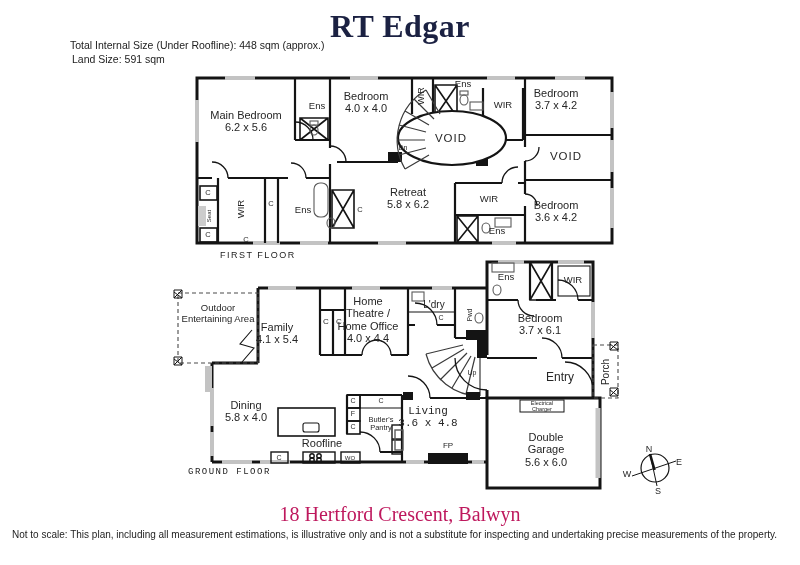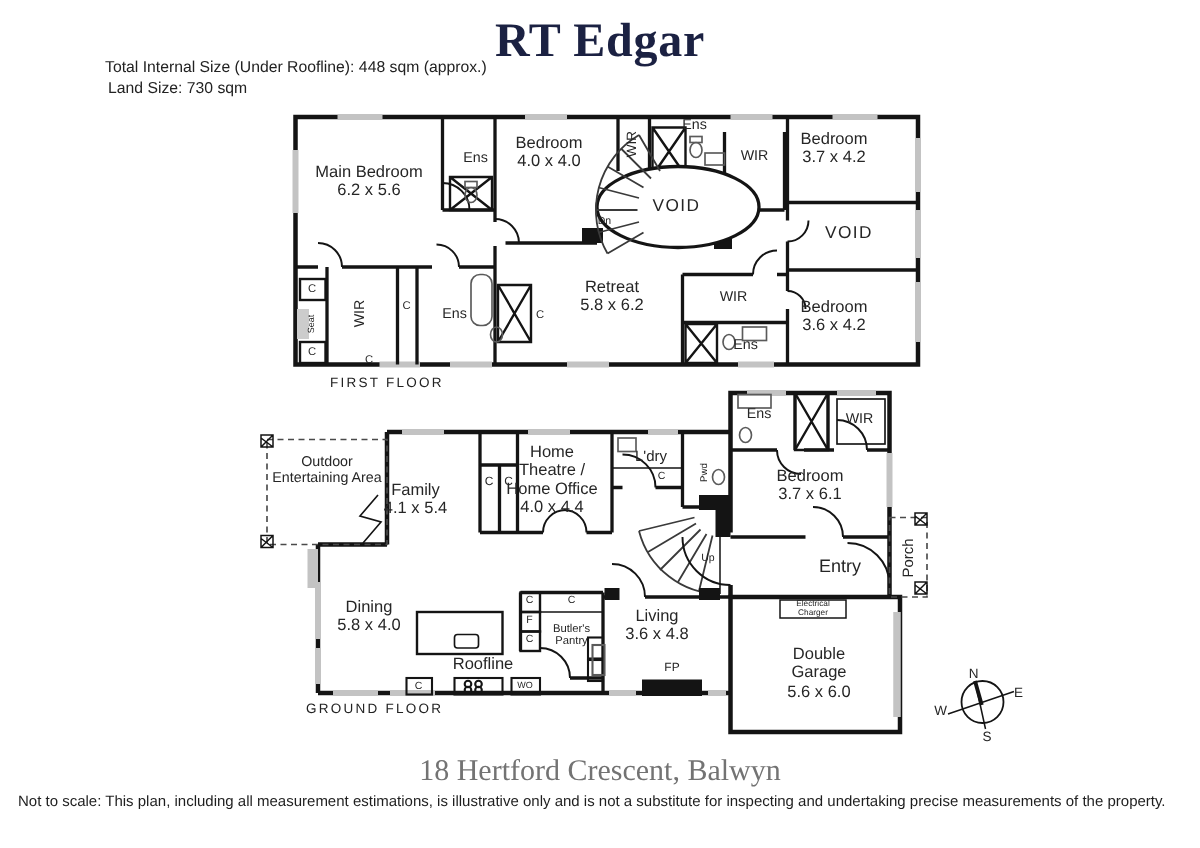--- a/index.html
+++ b/index.html
@@ -11,33 +11,33 @@
   .sizeinfo{position:absolute;left:30px;top:39px;font-size:10.5px;line-height:1.3;color:#222;margin-left:40px;}
   .plan-svg{position:absolute;left:0;top:0;}
   .lbl{position:absolute;transform:translate(-50%,-50%);text-align:center;
        white-space:nowrap;line-height:1.12;color:#262626;}
   .lbl.wrap{white-space:normal;}
   .lbl.vert{transform:translate(-50%,-50%) rotate(-90deg);}
   .room-name{font-size:11px;}
   .room-dims{font-size:11px;}
   .floorlbl{position:absolute;font-size:9px;letter-spacing:1.5px;color:#222;}
   .addr{position:absolute;left:0;top:503px;width:100%;text-align:center;
-        font-family:"Liberation Serif",serif;font-size:20px;color:#737373;}
+        font-family:"Liberation Serif",serif;font-size:20px;color:#be185d;}
   .disclaimer{position:absolute;left:0;top:529px;width:100%;text-align:left;
         font-size:10px;color:#1e1e1e;padding-left:12px;}
 </style>
 </head>
 <body>
 
 <div class="page">
 
   <div class="brand">RT Edgar</div>
   <div class="sizeinfo">
     <div>Total Internal Size (Under Roofline): 448 sqm (approx.)</div>
-    <div style="padding-left:2px;">Land Size: 730 sqm</div>
+    <div style="padding-left:2px;">Land Size: 591 sqm</div>
   </div>
 
   <svg class="plan-svg" width="800" height="565" viewBox="0 0 800 565">
 
     <g fill="none" stroke="#141414">
       <rect x="197" y="78" width="415" height="165" stroke-width="3" fill="#fff"></rect>
 
       <g stroke="#c3c3c3" stroke-width="4">
         <path d="M225 78 H255 M350 78 H378 M487 78 H515 M555 78 H585
                  M197 100 V142
@@ -263,21 +263,21 @@
     <div class="room-dims">4.0 x 4.4</div>
   </div>
   <div class="lbl" style="left:540px;top:324px;">
     <div class="room-name">Bedroom</div>
     <div class="room-dims">3.7 x 6.1</div>
   </div>
   <div class="lbl" style="left:246px;top:411px;">
     <div class="room-name">Dining</div>
     <div class="room-dims">5.8 x 4.0</div>
   </div>
-  <div class="lbl" style="left:438px;top:417px;">
+  <div class="lbl" style="left:428px;top:417px;font-family:Liberation Mono, monospace;">
     <div class="room-name">Living</div>
     <div class="room-dims">3.6 x 4.8</div>
   </div>
   <div class="lbl" style="left:546px;top:449px;">
     <div class="room-name wrap lbl" style="position:static;transform:none;white-space:normal;width:56px;">Double Garage</div>
     <div class="room-dims">5.6 x 6.0</div>
   </div>
   <div class="lbl" style="left:322px;top:443px;font-size:11px;">Roofline</div>
   <div class="lbl wrap" style="left:381px;top:424px;width:42px;font-size:7.5px;">Butler's Pantry</div>
   <div class="lbl" style="left:560px;top:378px;font-size:12px;">Entry</div>
@@ -291,21 +291,21 @@
   <div class="lbl wrap" style="left:542px;top:406px;width:40px;font-size:5.5px;">Electrical Charger</div>
   <div class="lbl" style="left:326px;top:322px;font-size:8px;">C</div>
   <div class="lbl" style="left:339px;top:322px;font-size:8px;">C</div>
   <div class="lbl" style="left:381px;top:401px;font-size:7px;">C</div>
   <div class="lbl" style="left:353px;top:401px;font-size:7px;">C</div>
   <div class="lbl" style="left:353px;top:414px;font-size:7px;">F</div>
   <div class="lbl" style="left:353px;top:427px;font-size:7px;">C</div>
   <div class="lbl" style="left:279px;top:458px;font-size:7px;">C</div>
   <div class="lbl" style="left:350px;top:458px;font-size:6px;">WO</div>
   <div class="lbl" style="left:448px;top:446px;font-size:8px;">FP</div>
-  <div class="floorlbl" style="left:204px;top:467px;">GROUND FLOOR</div>
+  <div class="floorlbl" style="left:188px;top:467px;font-family:Liberation Mono, monospace;">GROUND FLOOR</div>
 
   <div class="lbl" style="left:649px;top:449px;font-size:9px;">N</div>
   <div class="lbl" style="left:679px;top:462px;font-size:9px;">E</div>
   <div class="lbl" style="left:658px;top:491px;font-size:9px;">S</div>
   <div class="lbl" style="left:627px;top:474px;font-size:9px;">W</div>
 
   <div class="addr">18 Hertford Crescent, Balwyn</div>
   <div class="disclaimer">Not to scale: This plan, including all measurement estimations, is illustrative only and is not a substitute for inspecting and undertaking precise measurements of the property.</div>
 </div>
 

